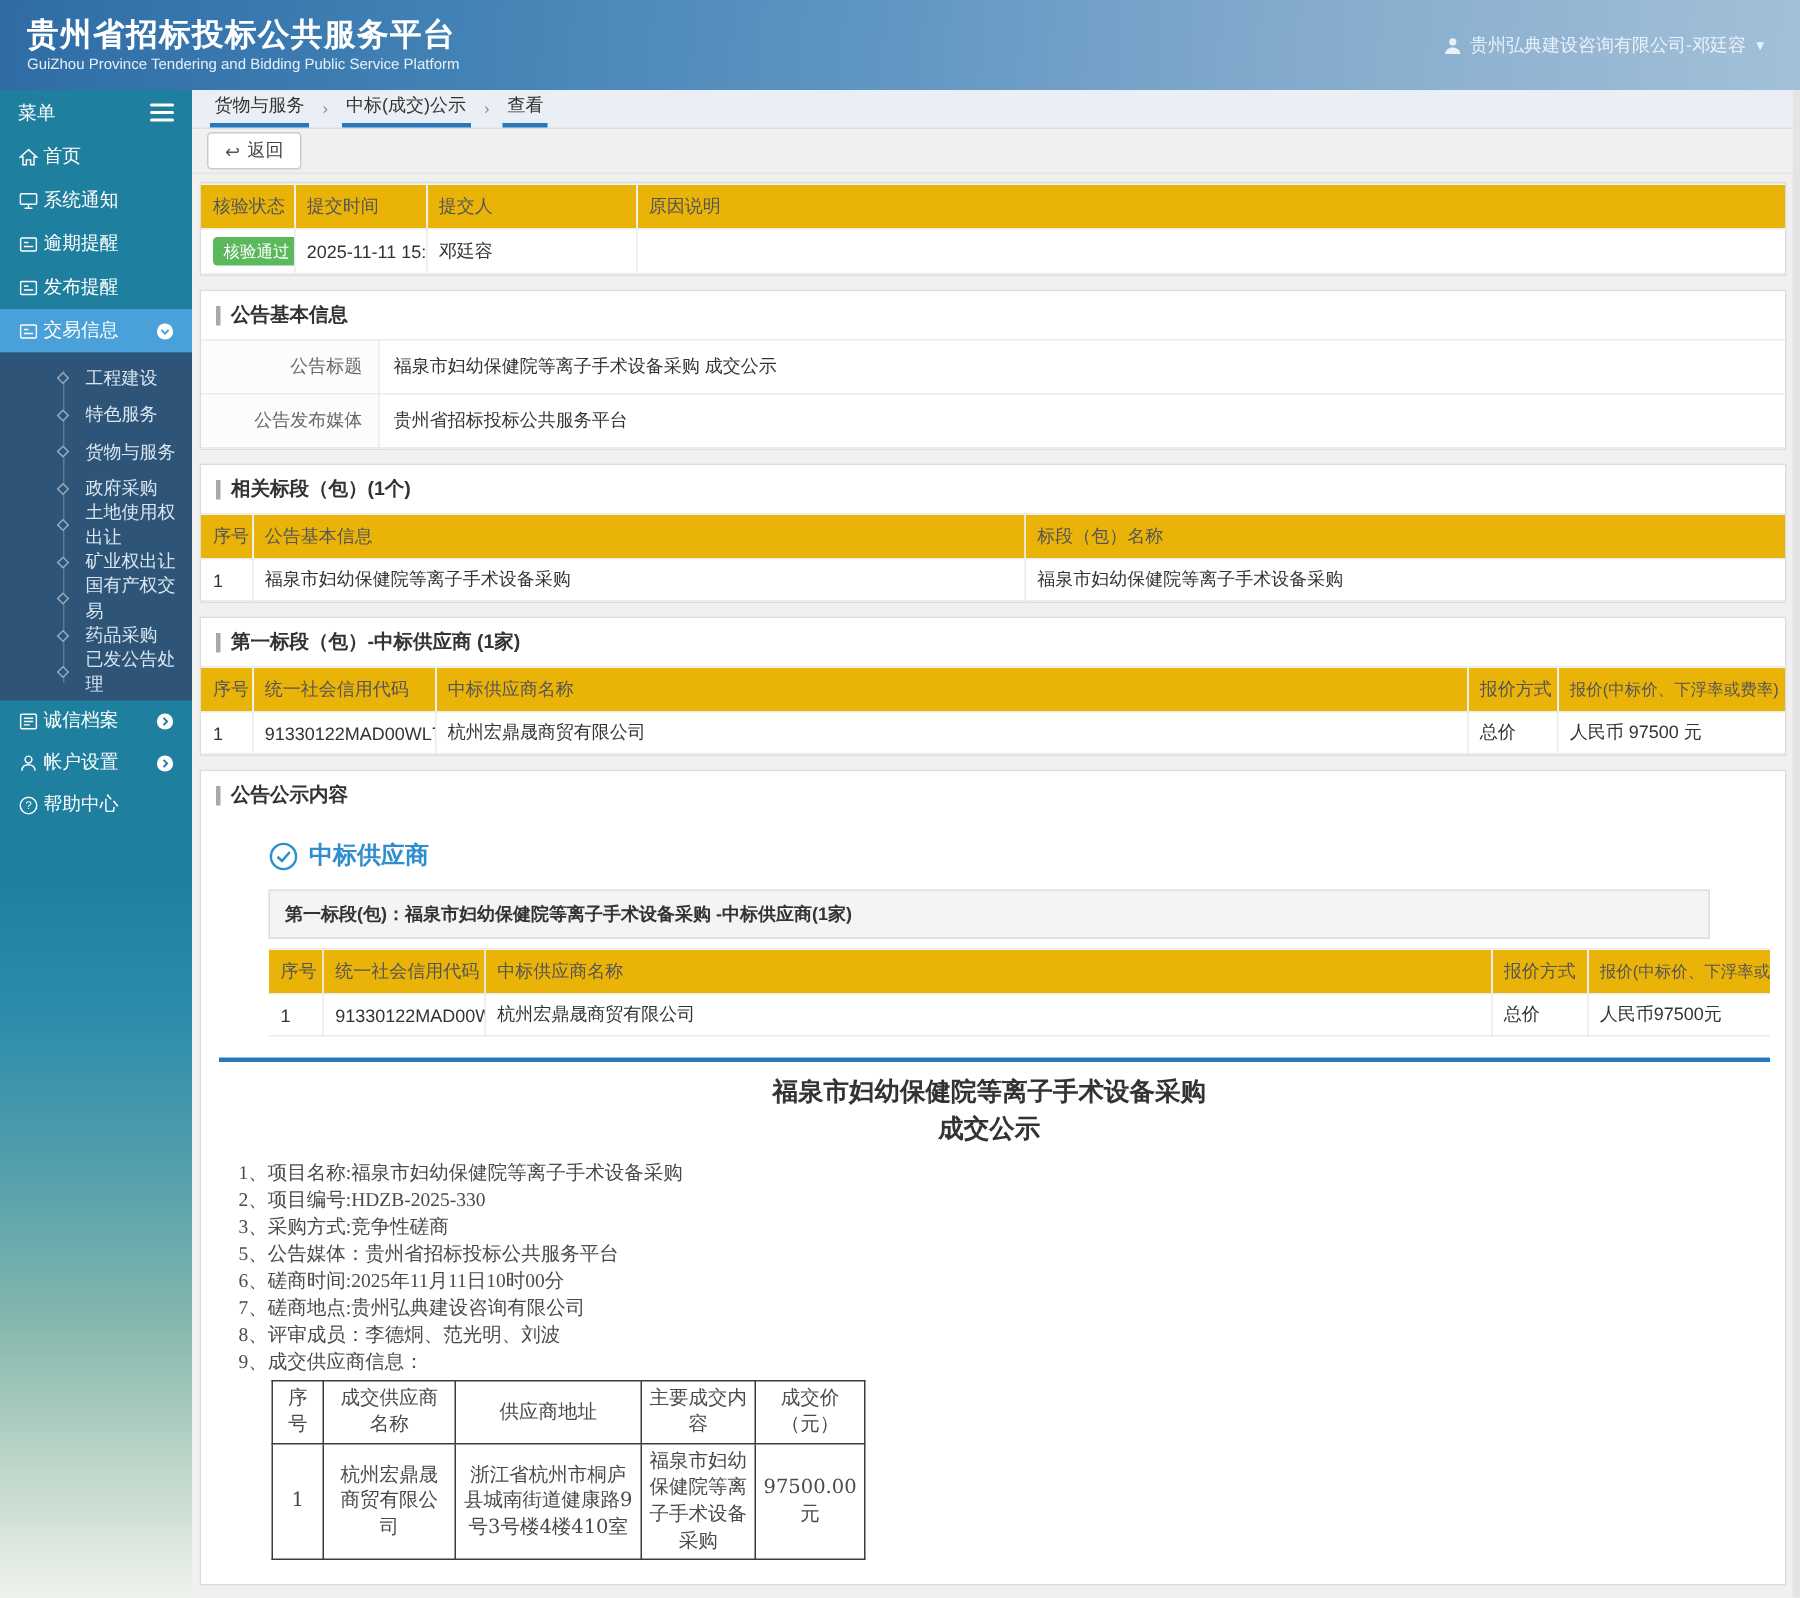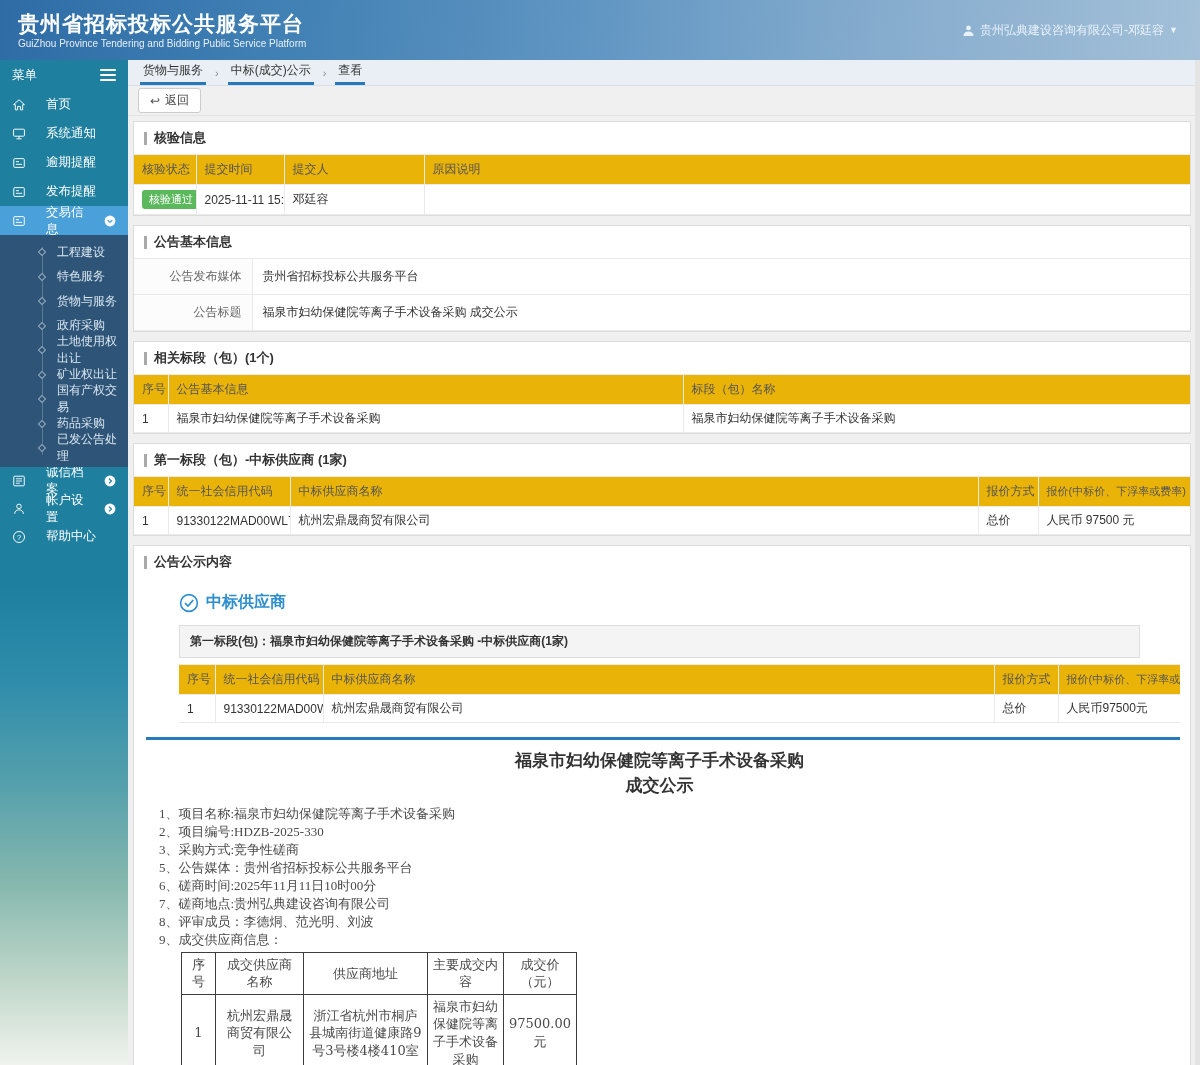--- a/index.html
+++ b/index.html
@@ -15,21 +15,21 @@
   .user-caret { font-size:9px; color:#eaf2fa; }
 
   .layout { flex:1; display:flex; min-height:0; }
 
   
   .sidebar { width:128px; flex:0 0 128px; display:flex; flex-direction:column; color:#fff;
     background: linear-gradient(180deg,#1e7f9f 0%,#1e7f9f 52%,#2f8dab 62%,#55a0ac 72%,#86b8ae 82%,#c2d8cb 92%,#f0f3ee 100%); }
   .menu-header { height:30px; display:flex; align-items:center; justify-content:space-between; padding:0 12px; font-size:12.5px; }
   .burger { display:inline-flex; flex-direction:column; gap:3px; cursor:pointer; }
   .burger span { width:16px; height:2px; background:#fff; border-radius:1px; }
-  .nav-item { height:29px; display:flex; align-items:center; gap:20px; padding:0 12px; font-size:12.5px; color:#fff; cursor:pointer; }
+  .nav-item { height:29px; display:flex; align-items:center; gap:3px; padding:0 12px; font-size:12.5px; color:#fff; cursor:pointer; }
   .nav-item svg { flex:0 0 auto; }
   .nav-item.active { background:#4aa0d8; }
   .nav-item .right-ic { margin-left:auto; }
   .submenu { background:#2e5578; padding:5px 0 6px; position:relative; }
   .submenu::before { content:""; position:absolute; left:42px; top:12px; bottom:12px; width:1px; background:rgba(255,255,255,.22); }
   .sub-item { position:relative; height:24.5px; display:flex; align-items:center; padding-left:57px; font-size:12px; color:#d9e6f1; cursor:pointer; }
   .sub-item::before { content:""; position:absolute; left:39px; width:4px; height:4px; border:1px solid rgba(255,255,255,.5); transform:rotate(45deg); background:#2e5578; }
   .side-footer .nav-item { height:28px; }
 
   
@@ -220,21 +220,20 @@
       <div class="toolbar">
         <button class="back-btn">
           <span class="back-ic">↩</span>
           <span>返回</span>
         </button>
       </div>
 
       <div class="content">
 
         <div class="panel">
-          <div class="sec-title">核验信息</div>
           <table class="grid">
             <colgroup>
                 <col style="width:62px">
                 <col style="width:88px">
                 <col style="width:140px">
                 <col>
               </colgroup>
             <tbody>
                 <tr>
               <th>核验状态</th>
@@ -250,26 +249,26 @@
             </tr>
           </tbody>
             </table>
         </div>
 
         <div class="panel">
           <div class="sec-title">公告基本信息</div>
           <table class="kv">
             <tbody>
                 <tr>
+              <td class="lbl">公告标题</td>
+              <td>福泉市妇幼保健院等离子手术设备采购 成交公示</td>
+            </tr>
+            <tr>
               <td class="lbl">公告发布媒体</td>
               <td>贵州省招标投标公共服务平台</td>
-            </tr>
-            <tr>
-              <td class="lbl">公告标题</td>
-              <td>福泉市妇幼保健院等离子手术设备采购 成交公示</td>
             </tr>
           </tbody>
             </table>
         </div>
 
         <div class="panel">
           <div class="sec-title">相关标段（包）(1个)</div>
           <table class="grid">
             <colgroup>
                 <col style="width:34px">

